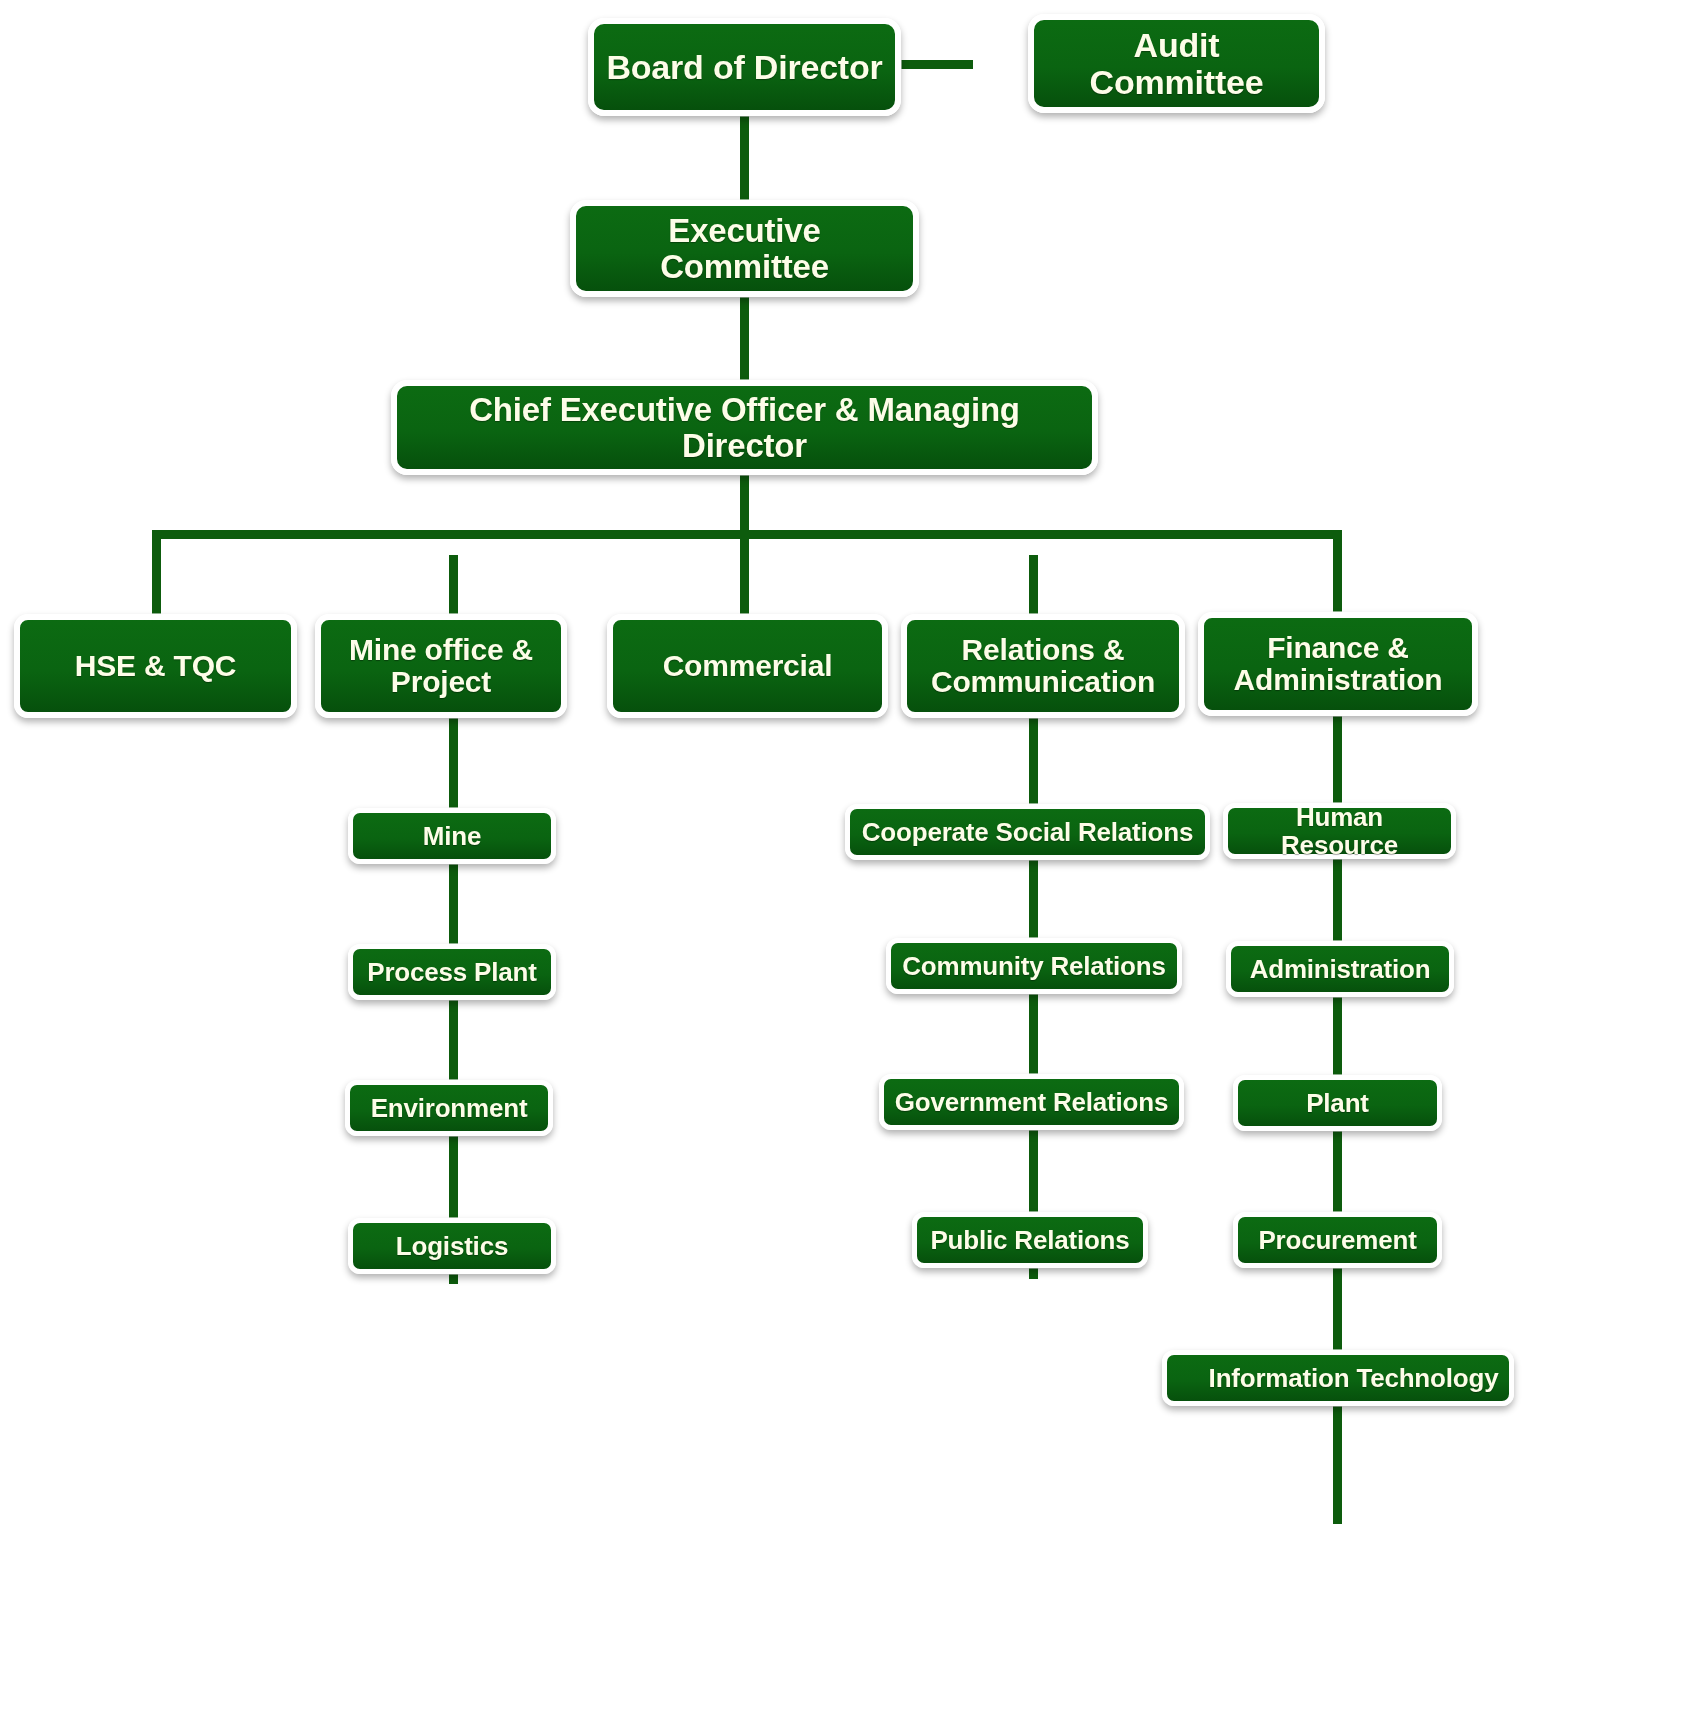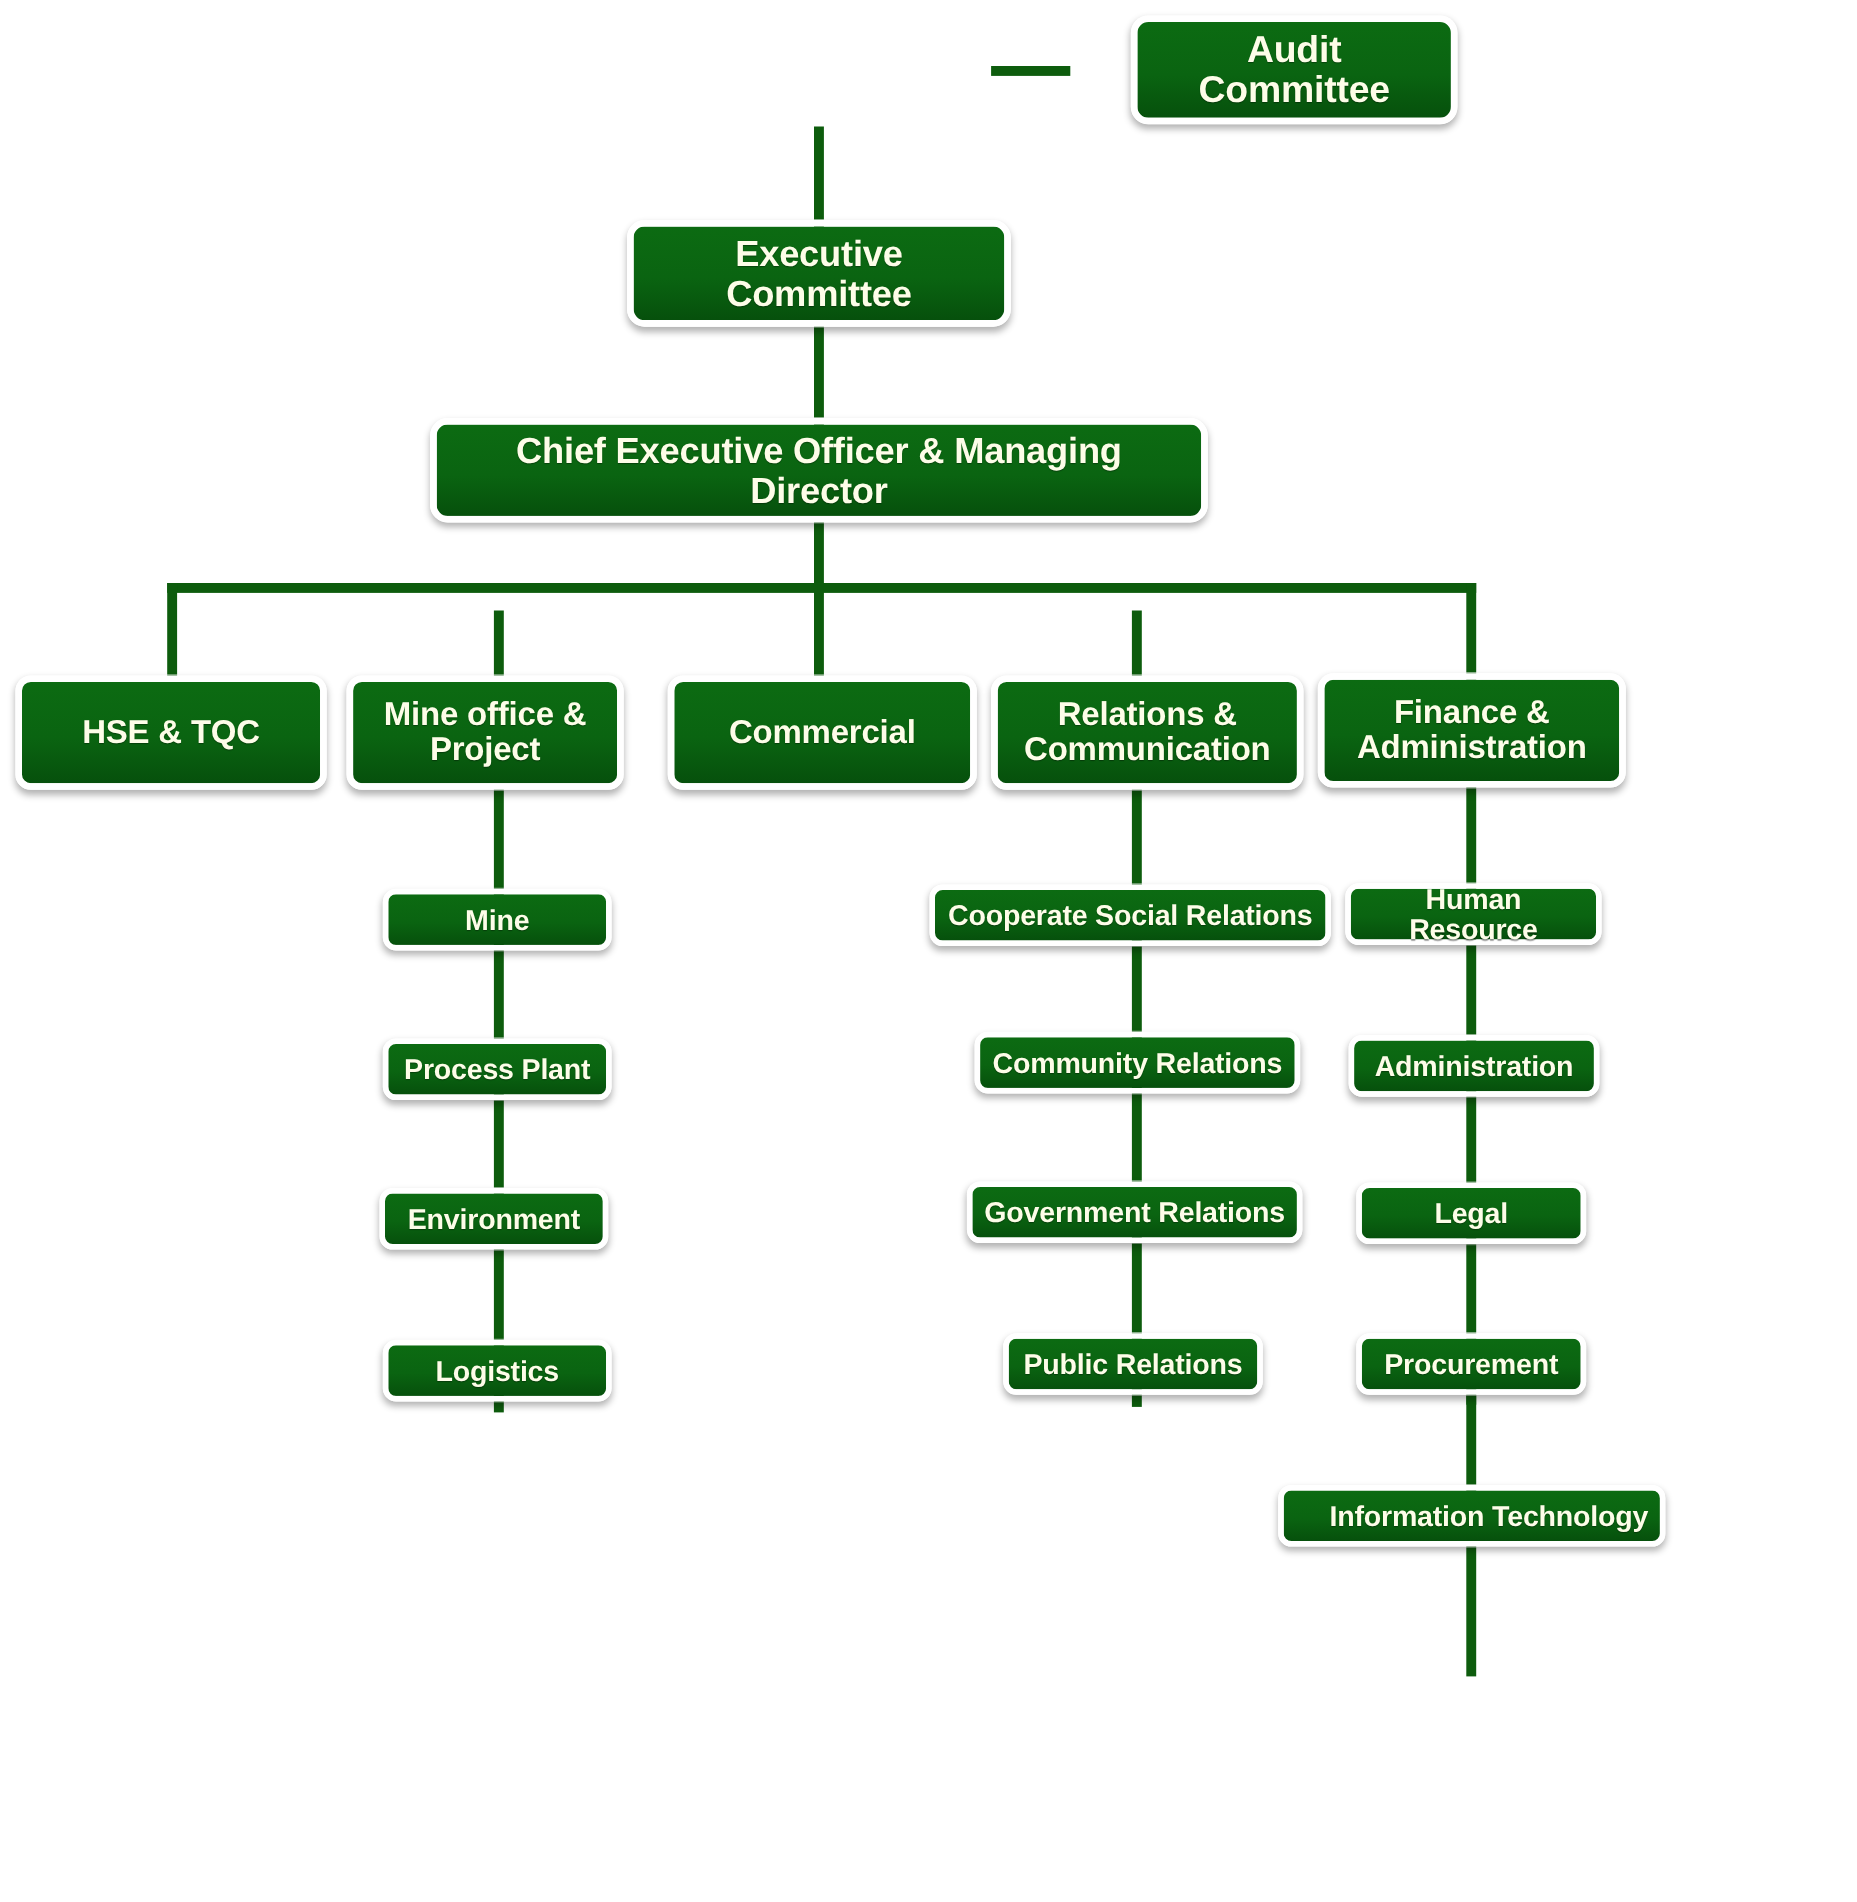--- a/index.html
+++ b/index.html
@@ -76,20 +76,23 @@
 
   <div class="conn" style="left:449px; top:714px; width:9px; height:570px;"></div>
 
   <div class="conn" style="left:1029px; top:714px; width:9px; height:565px;"></div>
 
   <div class="conn" style="left:1333px; top:712px; width:9px; height:565px;"></div>
 
   <div class="conn" style="left:1333px; top:1268px; width:9px; height:118px;"></div>
   <div class="conn" style="left:1333px; top:1404px; width:9px; height:120px;"></div>
 
+  <div class="node lv1" style="left:588px; top:18px; width:313px; height:98px;">
+    <span class="lbl">Board of Director</span>
+  </div>
 
   <div class="node lv1" style="left:1028px; top:14px; width:297px; height:99px;">
     <span class="lbl">Audit Committee</span>
   </div>
 
   <div class="node lv2" style="left:570px; top:200px; width:349px; height:97px;">
     <span class="lbl">Executive Committee</span>
   </div>
 
   <div class="node lv2" style="left:391px; top:380px; width:707px; height:95px;">
@@ -150,21 +153,21 @@
 
   <div class="node lv4" style="left:1223px; top:803px; width:233px; height:56px;">
     <span class="lbl">Human Resource</span>
   </div>
 
   <div class="node lv4" style="left:1226px; top:941px; width:228px; height:56px;">
     <span class="lbl">Administration</span>
   </div>
 
   <div class="node lv4" style="left:1233px; top:1075px; width:209px; height:56px;">
-    <span class="lbl">Legal</span>
+    <span class="lbl">Plant</span>
   </div>
 
   <div class="node lv4" style="left:1233px; top:1212px; width:209px; height:56px;">
     <span class="lbl">Procurement</span>
   </div>
 
   <div class="node lv4" style="left:1162px; top:1350px; width:352px; height:56px;padding-left:41px;">
     <span class="lbl">Information Technology</span>
   </div>
 

